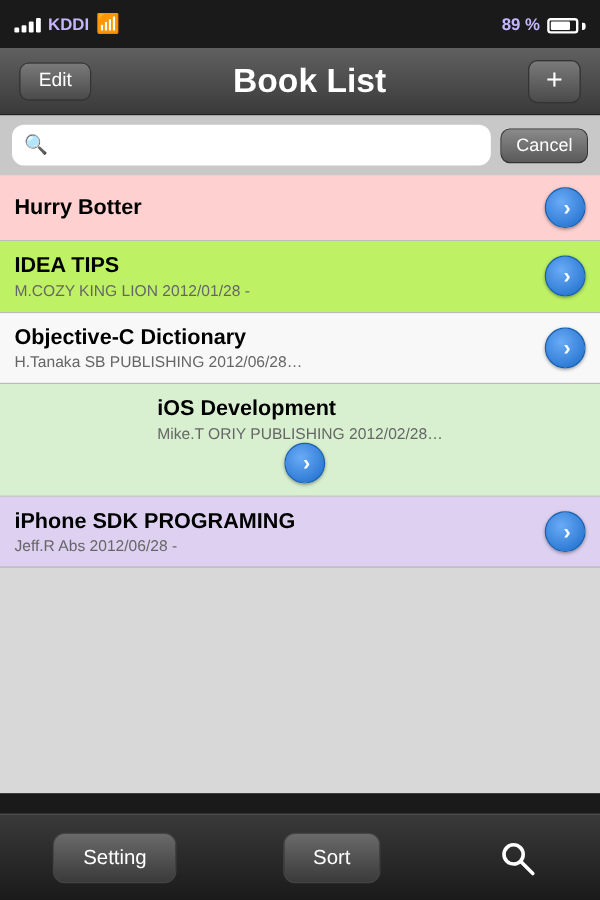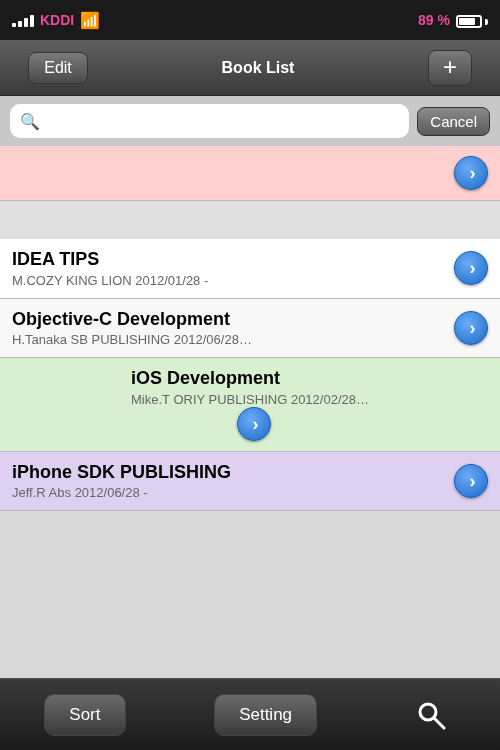--- a/index.html
+++ b/index.html
@@ -15,21 +15,21 @@
 
     
     #status-bar {
       width: 100%;
       height: 40px;
       background: #1a1a1a;
       display: flex;
       align-items: center;
       justify-content: space-between;
       padding: 0 12px;
-      color: #ec4899;
+      color: #c4b5fd;
       font-size: 14px;
       font-weight: 600;
       border-radius: 12px;
     }
 
     .status-left {
       display: flex;
       align-items: center;
       gap: 6px;
     }
@@ -91,21 +91,21 @@
     }
 
     
     #nav-bar {
       width: 100%;
       height: 56px;
       background: linear-gradient(to bottom, #606060, #3a3a3a);
       display: flex;
       align-items: center;
       justify-content: space-between;
-      padding: 0 28px;
+      padding: 0 16px;
       border-bottom: 1px solid #222;
     }
 
     .nav-btn {
       background: linear-gradient(to bottom, #7a7a7a, #4a4a4a);
       border: 1px solid #333;
       border-radius: 8px;
       color: white;
       font-size: 16px;
       font-weight: 500;
@@ -117,21 +117,21 @@
 
     .nav-btn.add-btn {
       font-size: 24px;
       padding: 2px 12px 4px;
       font-weight: 300;
       min-width: 44px;
     }
 
     .nav-title {
       color: white;
-      font-size: 16px;
+      font-size: 28px;
       font-weight: 700;
     }
 
     
     #search-bar {
       width: 100%;
       height: 50px;
       background: #c8c8c8;
       display: flex;
       align-items: center;
@@ -225,21 +225,21 @@
     .chevron-arrow {
       color: white;
       font-size: 18px;
       font-weight: 700;
       margin-left: 3px;
       line-height: 1;
     }
 
     
     .row-pink { background: #ffd0d0; }
-    .row-cyan { background: #ffffff; margin-top: 38px; }
+    .row-cyan { background: #bef264; }
     .row-white { background: #f8f8f8; }
     .row-green { background: #d8f0d0; flex-direction: column; }
     .row-lavender { background: #ddd0f0; }
 
     
     #empty-area {
       width: 100%;
       height: 188px;
       background: #d8d8d8;
     }
@@ -317,67 +317,68 @@
   <div class="search-input-wrapper">
     <span class="search-icon-small">🔍</span>
     <input class="search-input" type="text" style="">
   </div>
   <button class="cancel-btn">Cancel</button>
 </div>
 
 <div id="book-list">
 <div class="book-item row-pink">
       <div class="book-item-content">
+        <div class="book-title">Hurry Botter</div>
       </div>
       <div class="chevron-btn">
         <span class="chevron-arrow">›</span>
       </div>
     </div>
     <div class="book-item row-cyan">
       <div class="book-item-content">
         <div class="book-title">IDEA TIPS</div>
         <div class="book-subtitle">M.COZY KING LION  2012/01/28 -</div>
       </div>
       <div class="chevron-btn">
         <span class="chevron-arrow">›</span>
       </div>
     </div>
     <div class="book-item row-white">
       <div class="book-item-content">
-        <div class="book-title">Objective-C Development</div>
+        <div class="book-title">Objective-C Dictionary</div>
         <div class="book-subtitle">H.Tanaka SB PUBLISHING 2012/06/28…</div>
       </div>
       <div class="chevron-btn">
         <span class="chevron-arrow">›</span>
       </div>
     </div>
     <div class="book-item row-green">
       <div class="book-item-content">
         <div class="book-title">iOS Development</div>
         <div class="book-subtitle">Mike.T ORIY PUBLISHING 2012/02/28…</div>
       </div>
       <div class="chevron-btn">
         <span class="chevron-arrow">›</span>
       </div>
     </div>
     <div class="book-item row-lavender">
       <div class="book-item-content">
-        <div class="book-title">iPhone SDK PUBLISHING</div>
+        <div class="book-title">iPhone SDK PROGRAMING</div>
         <div class="book-subtitle">Jeff.R Abs 2012/06/28 -</div>
       </div>
       <div class="chevron-btn">
         <span class="chevron-arrow">›</span>
       </div>
     </div>
   </div>
 
 <div id="empty-area"></div>
 
 <div id="tab-bar">
+  <button class="tab-btn">Setting</button>
   <button class="tab-btn">Sort</button>
-  <button class="tab-btn">Setting</button>
   <div class="tab-search-icon">
     <svg width="32" height="32" viewBox="0 0 32 32" fill="none">
       <circle cx="13" cy="13" r="8" stroke="white" stroke-width="3"></circle>
       <line x1="19" y1="19" x2="29" y2="29" stroke="white" stroke-width="3" stroke-linecap="round"></line>
     </svg>
   </div>
 </div>
 
 </body></html>

